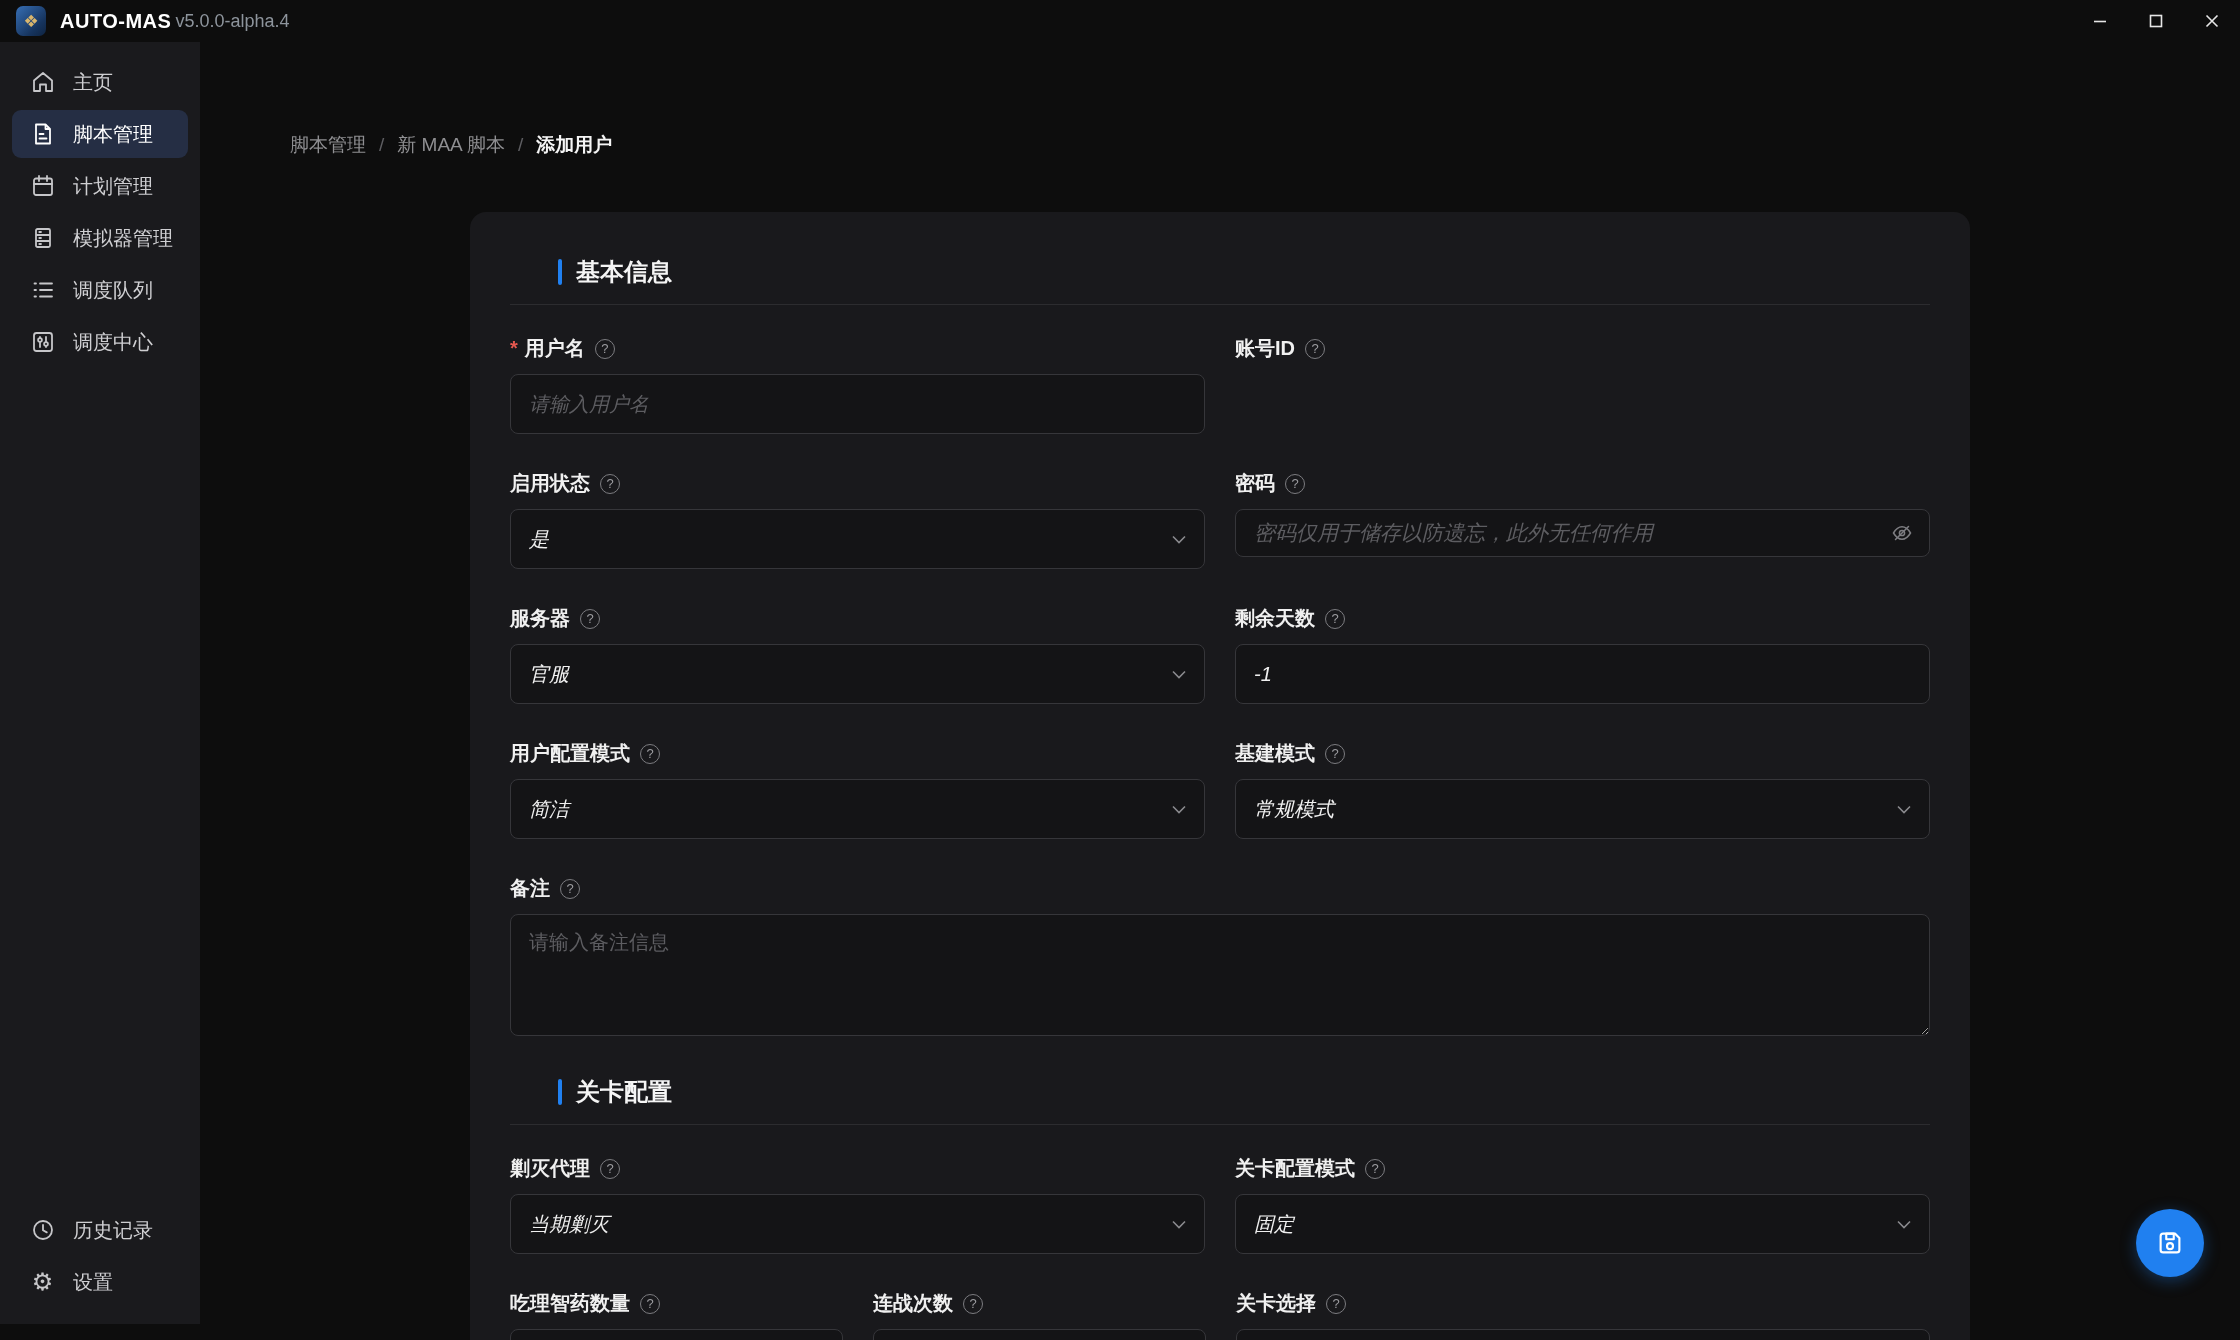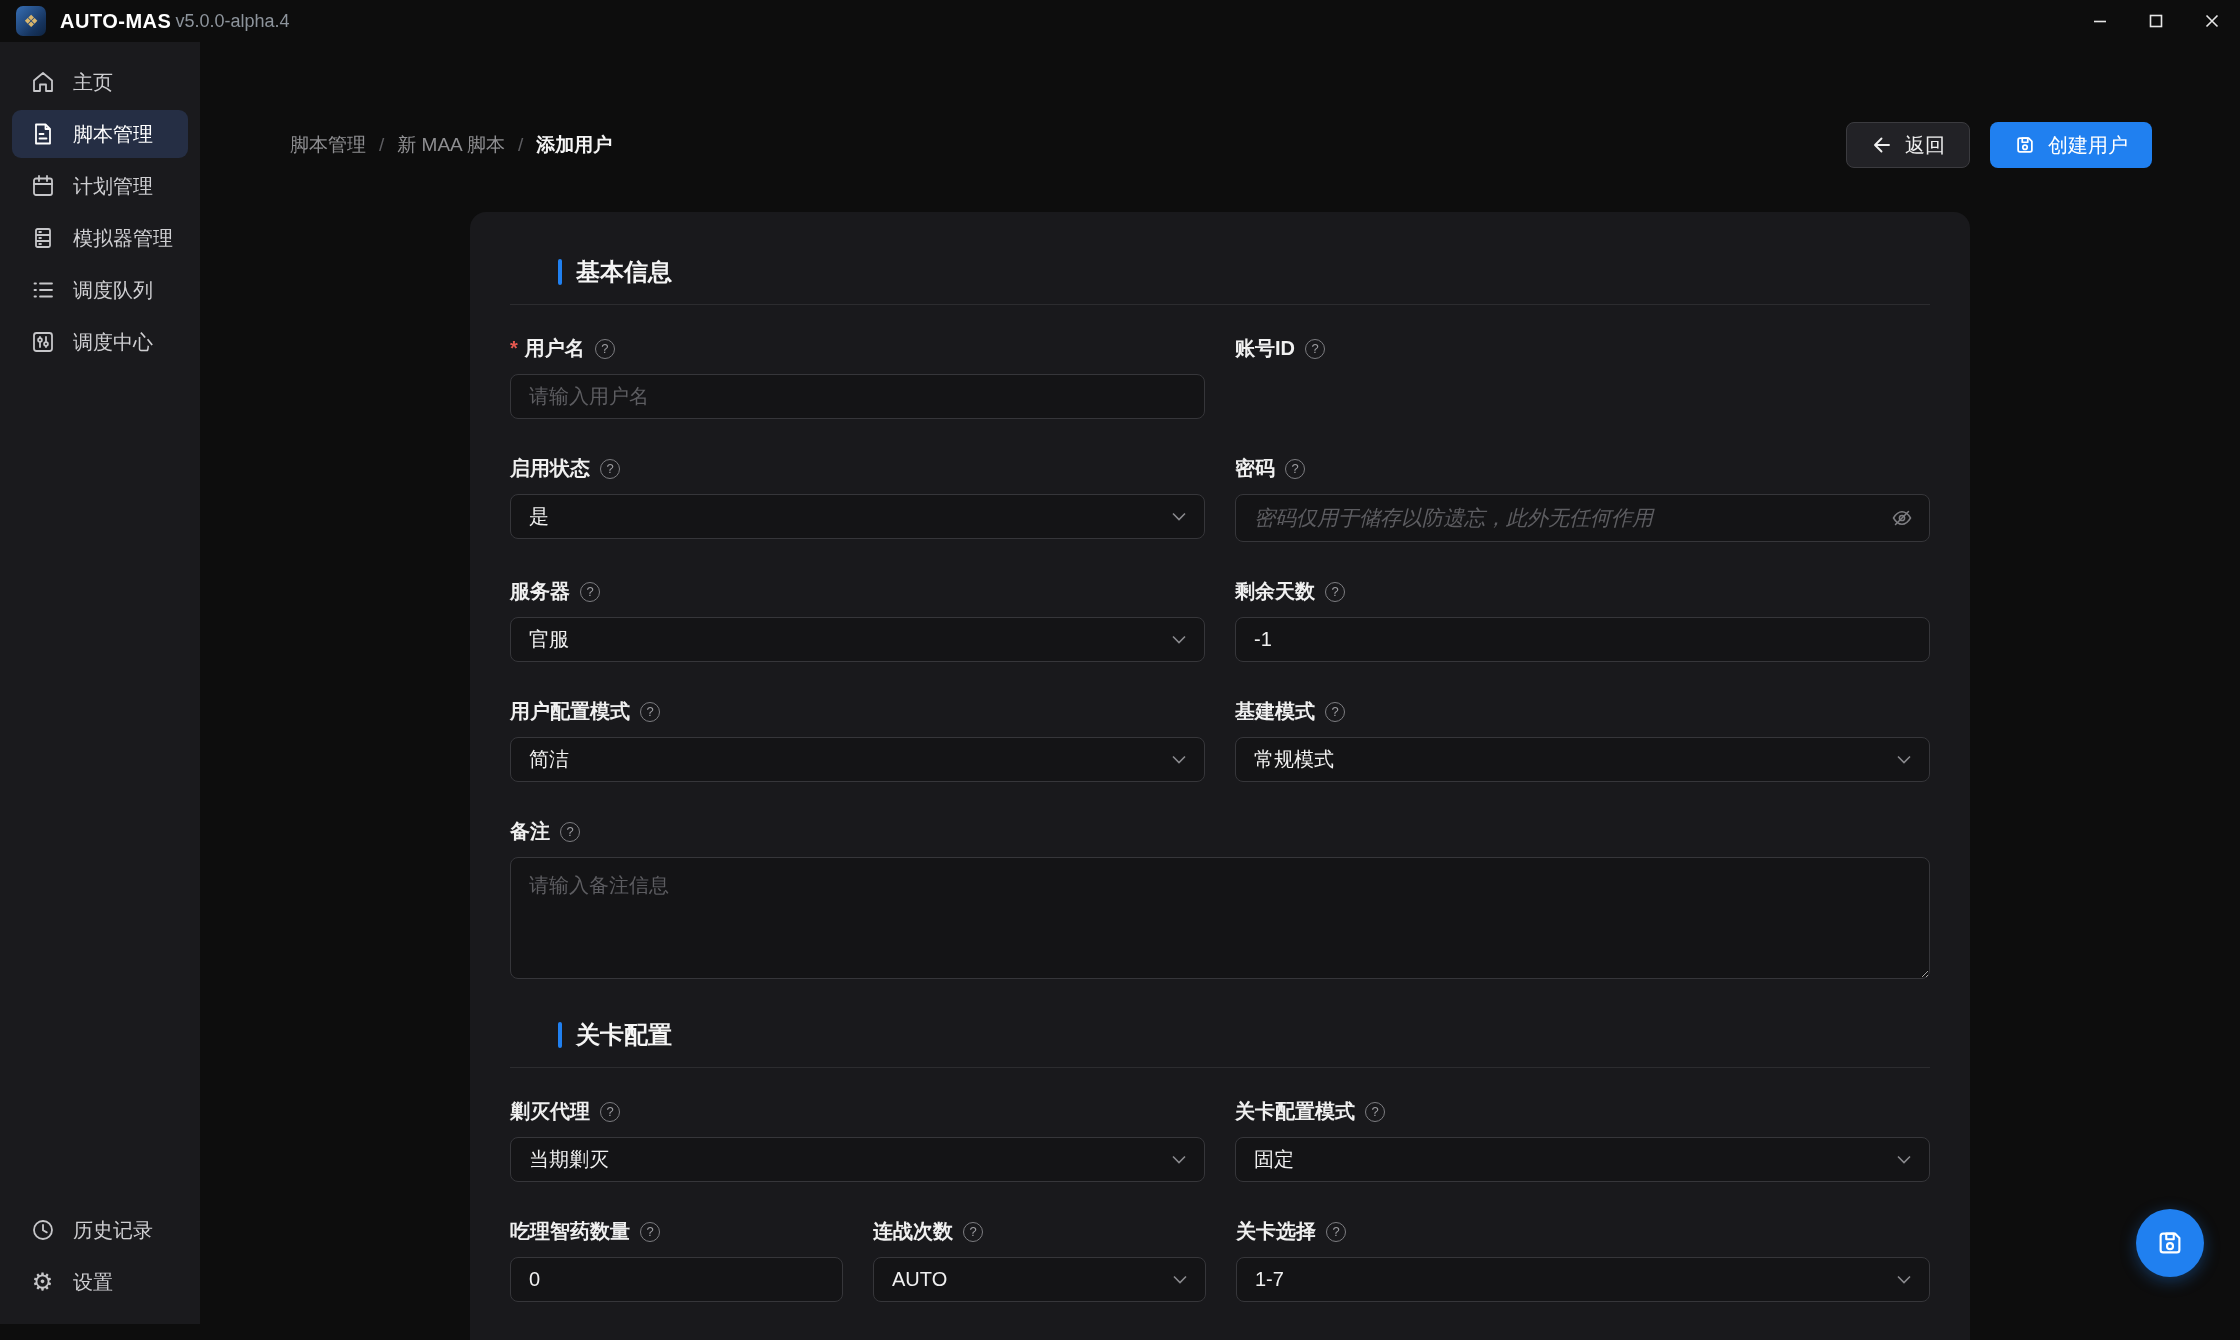--- a/index.html
+++ b/index.html
@@ -55,23 +55,23 @@
   .row-2 { grid-template-columns:1fr 1fr; }
   .row-3 { grid-template-columns:333px 333px 1fr; }
 
   .field-label { display:flex; align-items:center; gap:10px; margin-bottom:12px;
     font-size:20px; font-weight:bold; color:#f0f0f0; }
   .required { color:#e5584f; margin-right:-3px; }
   .help { width:20px; height:20px; border:1.5px solid #7c7c80; border-radius:50%;
     color:#9c9ca0; font-size:13px; font-weight:normal;
     display:flex; align-items:center; justify-content:center; flex:none; }
 
-  .input, .select { height:45px; width:100%; background:#141416; border:1px solid #36363a;
+  .input, .select { height:60px; width:100%; background:#141416; border:1px solid #36363a;
     border-radius:8px; display:flex; align-items:center; padding:0 18px;
-    font-size:20px; color:#f0f0f0; }
+    font-size:20px; color:#f0f0f0;font-style:italic; }
   input.input { font-family:inherit; outline:none; display:block; }
   input::placeholder, textarea::placeholder { color:#5d5d61; opacity:1; }
   .select { justify-content:space-between; cursor:default; }
   .chevron { color:#8a8a8e; flex:none; }
   .input-wrap { height:48px; width:100%; background:#141416; border:1px solid #36363a;
     border-radius:8px; display:flex; align-items:center; padding:0 16px 0 18px; gap:10px; }
   .input-wrap input { flex:1; background:transparent; border:none; outline:none;
     color:#f0f0f0; font-size:21px; font-family:inherit; min-width:0;font-style:italic; }
   .suffix-ico { color:#7e7e82; display:flex; cursor:default; }
   textarea.textarea { width:100%; height:122px; background:#141416; border:1px solid #36363a;
@@ -197,36 +197,20 @@
 <div class="main">
 
   <div class="page-header">
     <div class="breadcrumb">
       <span>脚本管理</span>
       <span class="crumb-sep">/</span>
       <span>新 MAA 脚本</span>
       <span class="crumb-sep">/</span>
       <span class="crumb-last">添加用户</span>
     </div>
-    <div class="header-actions">
-      <div class="btn btn-back">
-        <svg width="22" height="22" viewBox="0 0 22 22" fill="none" stroke="currentColor" stroke-width="1.9" stroke-linecap="round" stroke-linejoin="round">
-            <path d="M18 11 H4.5 M10.5 4.5 L4 11 L10.5 17.5"></path>
-          </svg>
-        <span>返回</span>
-      </div>
-      <div class="btn btn-create">
-        <svg width="22" height="22" viewBox="0 0 24 24" fill="none" stroke="currentColor" stroke-width="1.9" stroke-linejoin="round">
-            <path d="M4.5 6.5 a2 2 0 0 1 2-2 H16 L19.5 8 V17.5 a2 2 0 0 1 -2 2 H6.5 a2 2 0 0 1 -2-2 Z"></path>
-            <rect x="9" y="4.5" width="6" height="4.5"></rect>
-            <circle cx="12" cy="14.5" r="2.4"></circle>
-          </svg>
-        <span>创建用户</span>
-      </div>
-    </div>
   </div>
 
   <div class="card">
 
     <div class="section-header">
       <div class="section-bar"></div>
       <div class="section-title">基本信息</div>
     </div>
     <div class="section-divider"></div>
 

